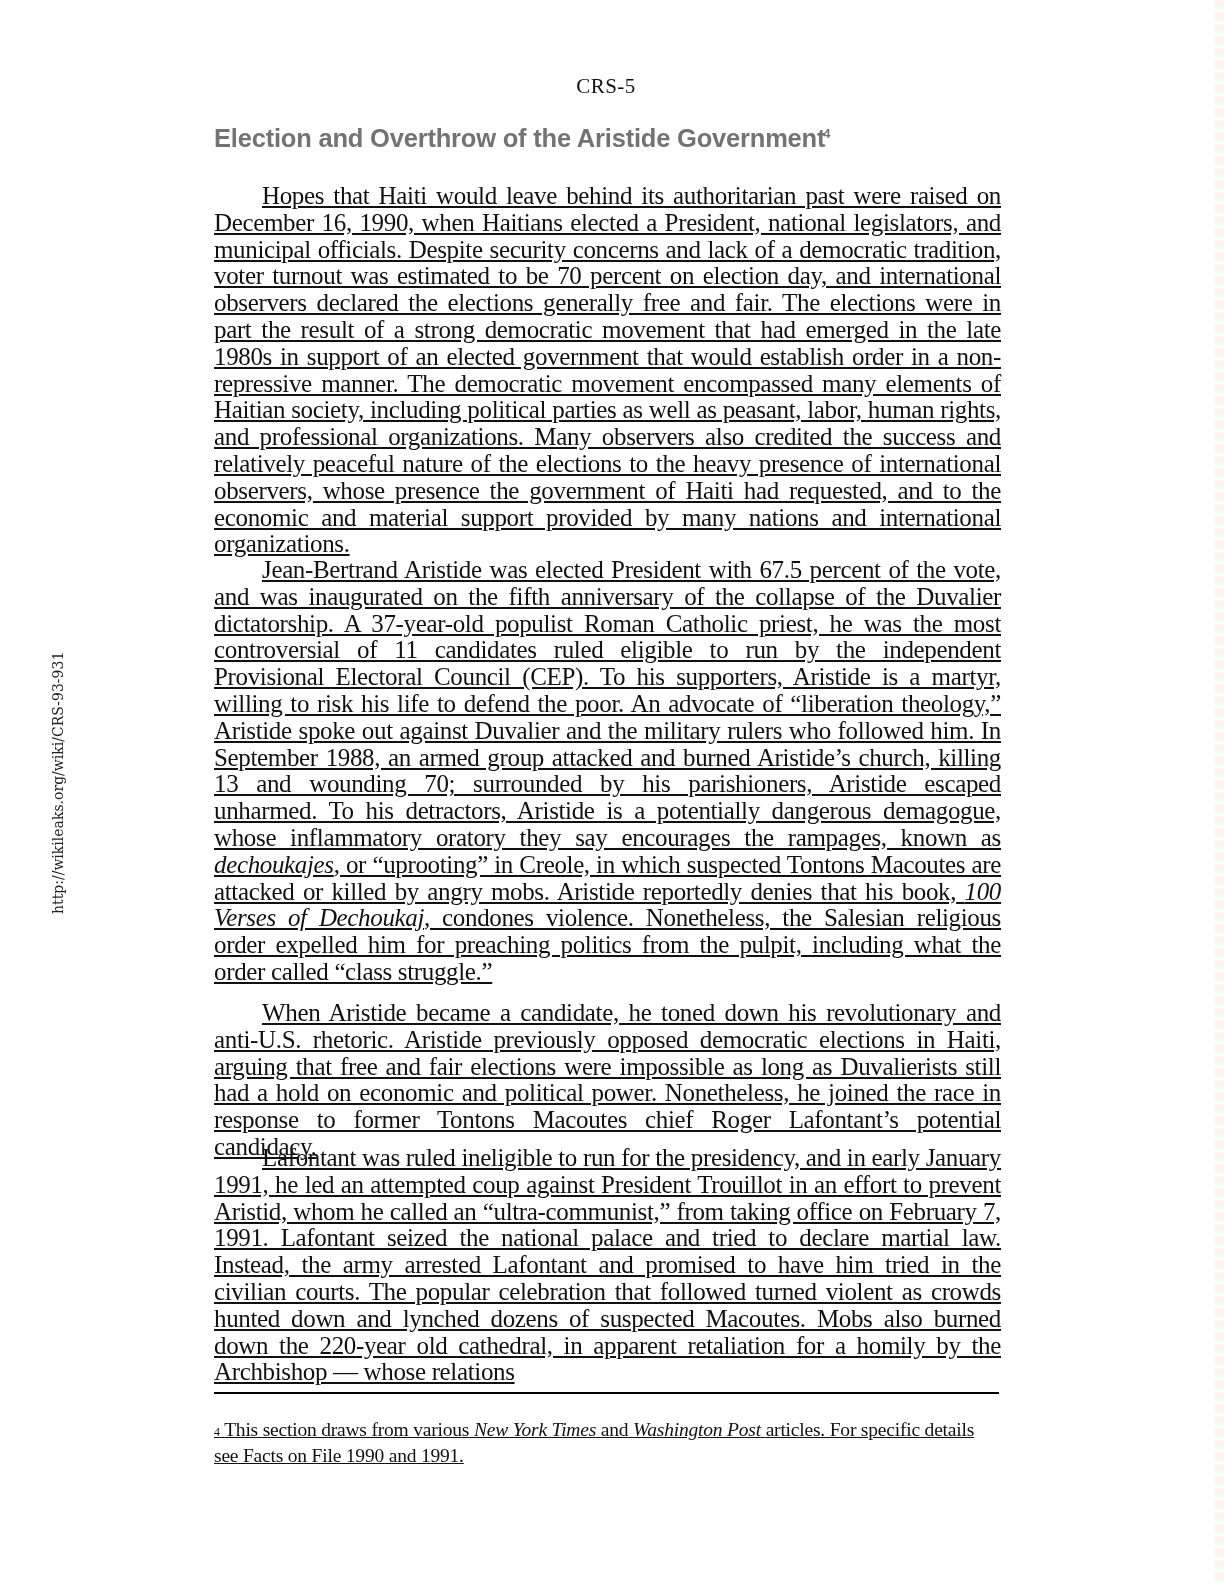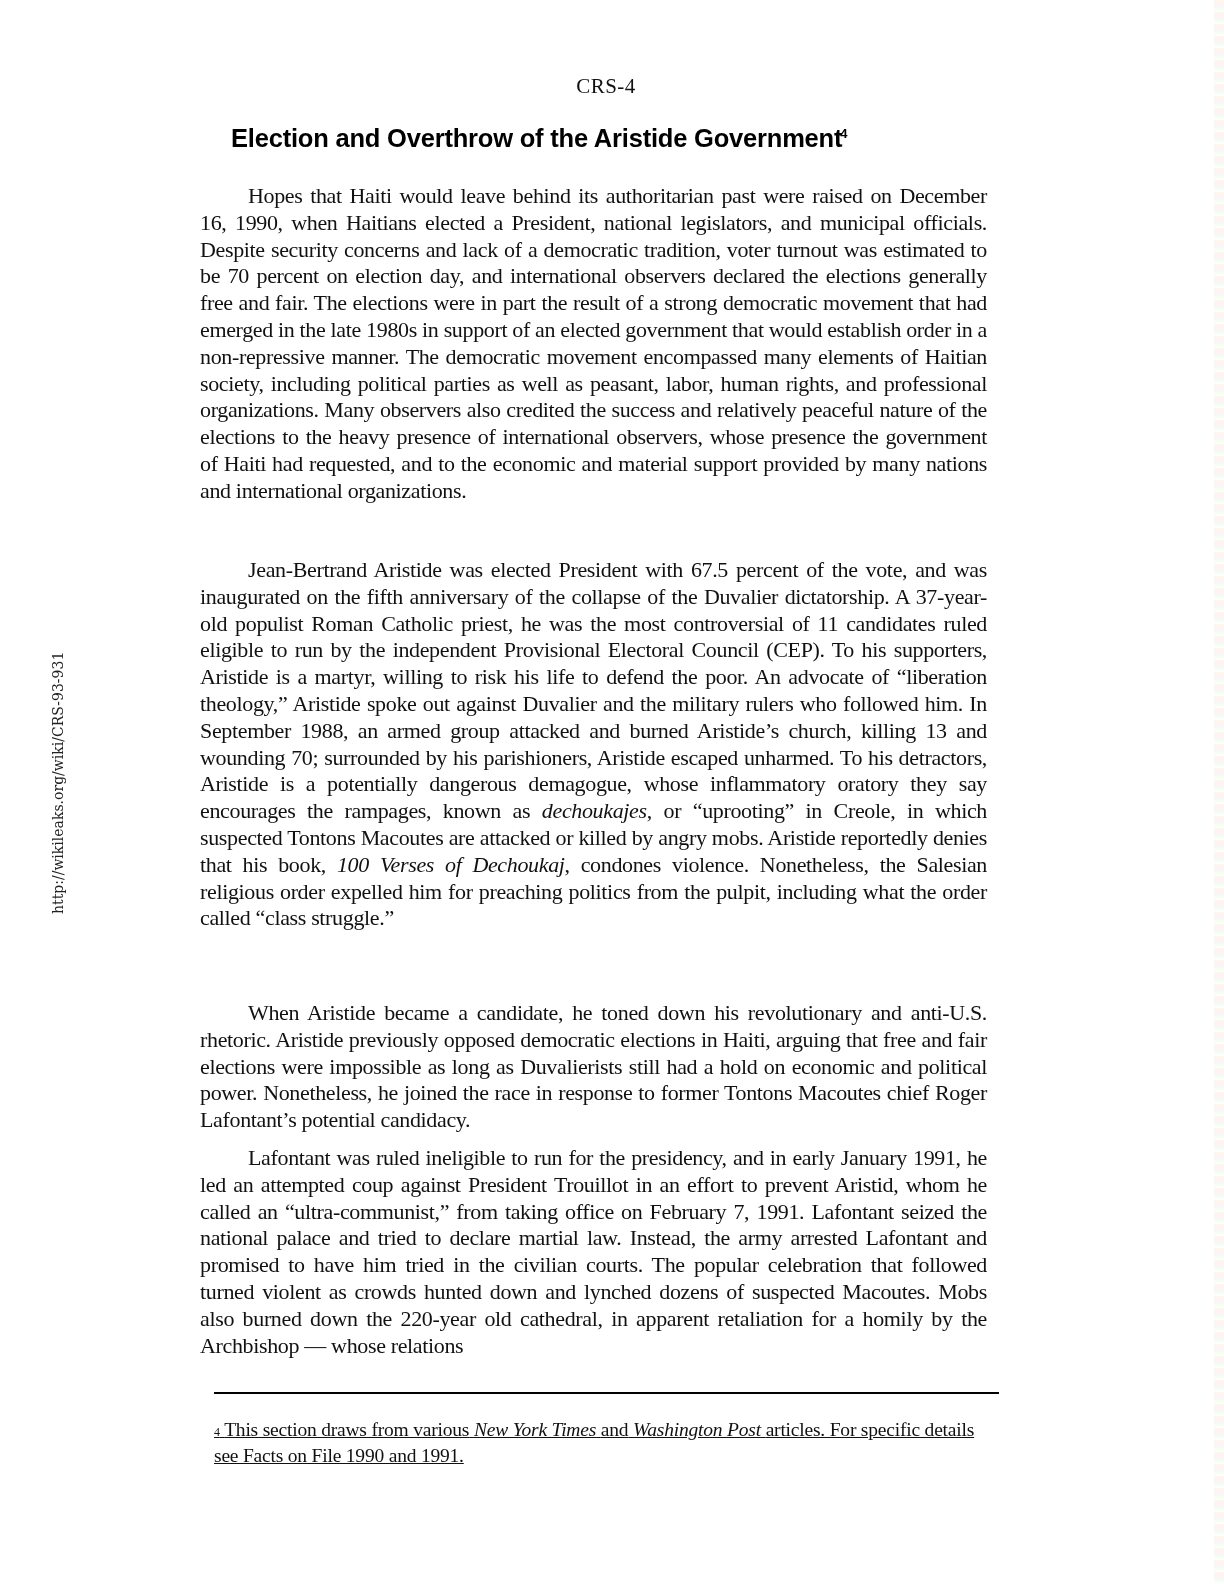--- a/index.html
+++ b/index.html
@@ -5,29 +5,30 @@
     html, body { margin: 0; padding: 0; }
     body {
       width: 1224px; height: 1584px; background: #ffffff; position: relative; overflow: hidden;
       font-family: "Liberation Serif", serif; color: #111;
     }
     .page-number {
       position: absolute; top: 74px; left: 0; width: 1212px; text-align: center;
       font-size: 21px; letter-spacing: 0.5px;
     }
     .heading {
-      position: absolute; top: 124px; left: 231px; margin: 0;
-      font-family: "Liberation Sans", sans-serif; font-weight: bold; font-size: 25.5px; color: #000000;
+      position: absolute; top: 124px; left: 214px; margin: 0;
+      font-family: "Liberation Sans", sans-serif; font-weight: bold; font-size: 25.5px; color: #737373;
       letter-spacing: -0.2px;
     }
     .heading sup { font-size: 13px; vertical-align: top; position: relative; top: 2px; margin-left: -2px; }
     .body-text {
-      position: absolute; left: 200px; width: 787px;
-      font-size: 22px; line-height: 26.8px; text-align: justify; margin: 0;
+      position: absolute; left: 214px; width: 787px;
+      font-size: 25px; line-height: 26.8px; text-align: justify; margin: 0;
       letter-spacing: -0.35px;
+      text-decoration: underline;
     }
     .body-text p { margin: 0; text-indent: 48px; }
     #para-1 { top: 183px; }
     #para-2 { top: 557px; }
     #para-3 { top: 984px; margin-top: 16px; }
     #para-4 { top: 1145px; }
     .footnote-rule {
       position: absolute; top: 1392px; left: 214px; width: 785px; height: 2px; background: #000;
     }
     .footnote {
@@ -47,21 +48,21 @@
     }
     em { font-style: italic; }
   </style>
 </head>
 <body>
 
 <div class="scan-edge"></div>
 
 <div class="side-url">http://wikileaks.org/wiki/CRS-93-931</div>
 
-<div class="page-number">CRS-4</div>
+<div class="page-number">CRS-5</div>
 
 <h2 class="heading"><span>Election and Overthrow of the Aristide Government</span><sup>4</sup></h2>
 
 <div class="body-text" id="para-1">
   <p>Hopes that Haiti would leave behind its authoritarian past were raised on December 16, 1990, when Haitians elected a President, national legislators, and municipal officials. Despite security concerns and lack of a democratic tradition, voter turnout was estimated to be 70 percent on election day, and international observers declared the elections generally free and fair. The elections were in part the result of a strong democratic movement that had emerged in the late 1980s in support of an elected government that would establish order in a non-repressive manner. The democratic movement encompassed many elements of Haitian society, including political parties as well as peasant, labor, human rights, and professional organizations. Many observers also credited the success and relatively peaceful nature of the elections to the heavy presence of international observers, whose presence the government of Haiti had requested, and to the economic and material support provided by many nations and international organizations.</p>
 </div>
 
 <div class="body-text" id="para-2">
   <p><span>Jean-Bertrand Aristide was elected President with 67.5 percent of the vote, and was inaugurated on the fifth anniversary of the collapse of the Duvalier dictatorship. A 37-year-old populist Roman Catholic priest, he was the most controversial of 11 candidates ruled eligible to run by the independent Provisional Electoral Council (CEP). To his supporters, Aristide is a martyr, willing to risk his life to defend the poor. An advocate of “liberation theology,” Aristide spoke out against Duvalier and the military rulers who followed him. In September 1988, an armed group attacked and burned Aristide’s church, killing 13 and wounding 70; surrounded by his parishioners, Aristide escaped unharmed. To his detractors, Aristide is a potentially dangerous demagogue, whose inflammatory oratory they say encourages the rampages, known as</span> <em>dechoukajes</em><span>, or “uprooting” in Creole, in which suspected Tontons Macoutes are attacked or killed by angry mobs. Aristide reportedly denies that his book,</span> <em>100 Verses of Dechoukaj</em><span>, condones violence. Nonetheless, the Salesian religious order expelled him for preaching politics from the pulpit, including what the order called “class struggle.”</span></p>
 </div>

